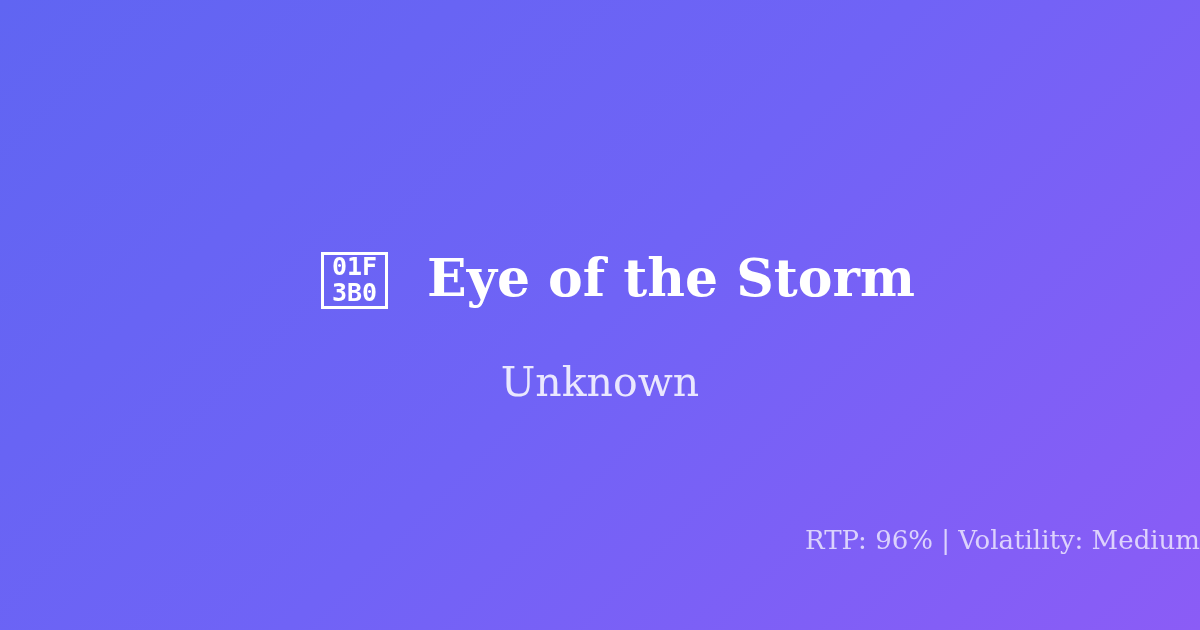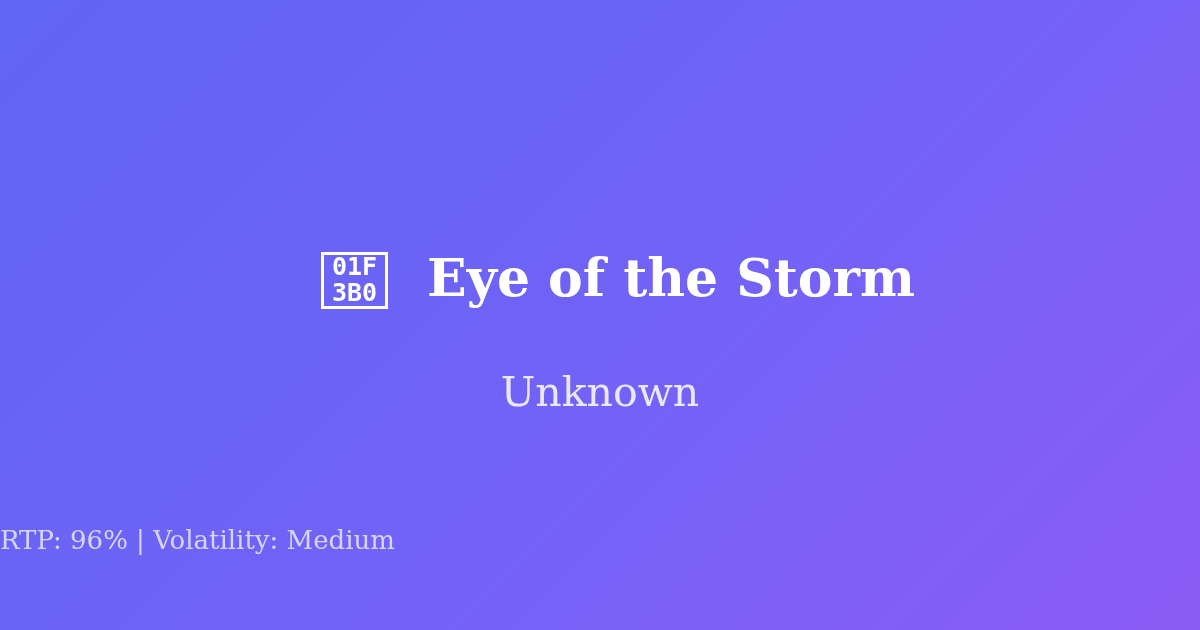--- a/index.html
+++ b/index.html
@@ -83,30 +83,29 @@
     top: 362px;
     left: 0;
     right: 0;
     text-align: center;
     font-family: "DejaVu Serif", "Liberation Serif", serif;
     font-weight: normal;
     font-size: 41px;
     line-height: 1;
     color: rgba(255, 255, 255, 0.85);
     white-space: nowrap;
-    margin-top: 10px;
   }
 
   
   .stats {
     position: absolute;
     top: 527px;
     left: 0;
     right: 0;
-    text-align: left;
+    text-align: right;
     font-family: "DejaVu Serif", "Liberation Serif", serif;
     font-weight: normal;
     font-size: 26px;
     line-height: 1;
     color: rgba(255, 255, 255, 0.72);
     white-space: nowrap;
   }
 </style>
 </head>
 <body>

